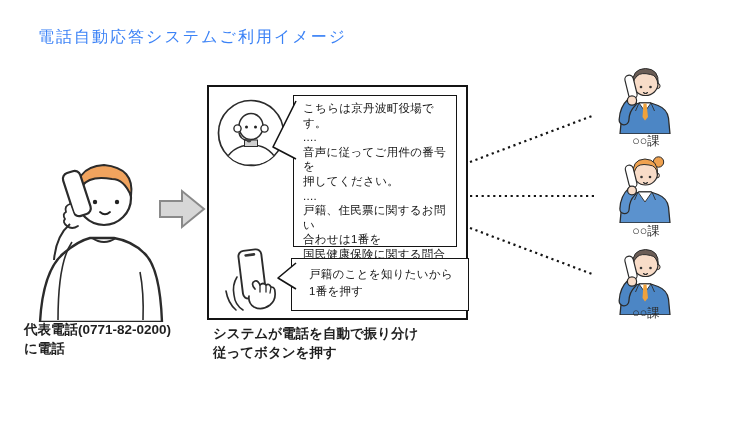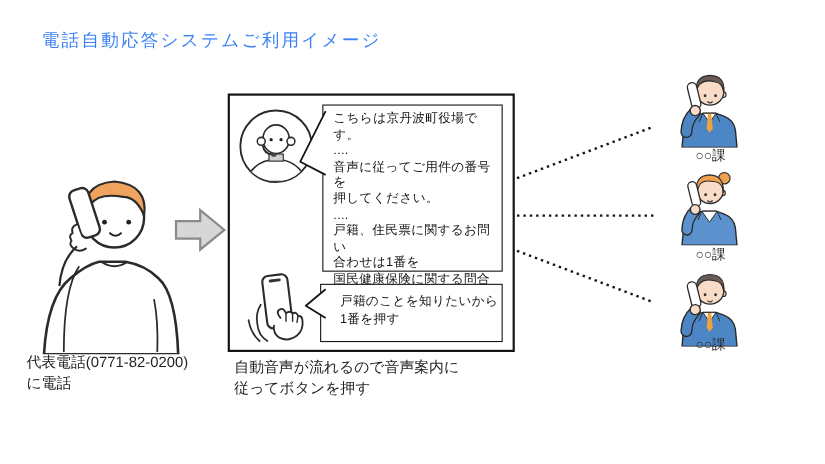--- a/index.html
+++ b/index.html
@@ -3,34 +3,34 @@
 <meta charset="utf-8">
 <style>
   html,body{margin:0;padding:0;background:#fff;}
   #canvas{
     position:relative;width:750px;height:422px;background:#ffffff;overflow:hidden;
     font-family:"Liberation Sans","DejaVu Sans",sans-serif;color:#1f1f1f;
   }
   .abs{position:absolute;}
   .pre{white-space:pre-line;}
   #title{left:38px;top:27px;font-size:16px;letter-spacing:2px;color:#3b82f6;}
-  .caption{font-size:13.5px;line-height:1.42;color:#1f1f1f;}
+  .caption{font-size:13.5px;line-height:1.42;color:#1f1f1f;font-weight:bold;}
   #caller-caption{left:24px;top:320px;}
   #ivr-caption{left:213px;top:324px;}
   #dept-caption{left:486px;top:326px;}
   #ivr-box{
     left:207px;top:85px;width:257px;height:231px;
     border:2px solid #141414;background:#fff;
   }
   .bubble{
     position:absolute;background:#fff;border:1.5px solid #141414;
     font-size:11.5px;line-height:14.6px;letter-spacing:.3px;color:#141414;
   }
   #bubble-announce{left:84px;top:8px;width:151px;height:141px;padding:5px 2px 4px 9px;}
-  #bubble-action{left:82px;top:171px;width:147px;height:39px;padding:7px 0 5px 17px;line-height:17px;}
+  #bubble-action{left:82px;top:171px;width:147px;height:39px;padding:7px 12px 5px 17px;line-height:17px;}
   .tail{position:absolute;}
   #tail1{left:59px;top:10px;}
   #tail2{left:65px;top:172px;}
   .dept-label{width:78px;text-align:center;font-size:12.5px;color:#2a2a2a;}
 </style>
 </head>
 <body>
 
 <div id="canvas">
 
@@ -107,21 +107,21 @@
       <path d="M38,38 L38,45 M44,38 L44,45 M49,40 L48,46" fill="none" stroke="#2b2b2b" stroke-width="1.3" stroke-linecap="round"></path>
     </svg>
 
     <div id="bubble-action" class="bubble pre">戸籍のことを知りたいから
 1番を押す</div>
     <svg id="tail2" class="tail" width="24" height="34" viewBox="0 0 24 34">
       <path d="M22,4 L4,19 L22,30" fill="#fff" stroke="#141414" stroke-width="1.6" stroke-linejoin="round"></path>
     </svg>
   </div>
 
-  <div id="ivr-caption" class="abs caption pre">自動音声が流れるので音声案内に
+  <div id="ivr-caption" class="abs caption pre">システムが電話を自動で振り分け
 従ってボタンを押す</div>
 
   <svg class="abs" style="left:466px;top:105px" width="136" height="180" viewBox="0 0 136 180">
     <line x1="4" y1="57" x2="126" y2="11" stroke="#141414" stroke-width="2.2" stroke-dasharray="2.2 3.6"></line>
     <line x1="4" y1="91" x2="130" y2="91" stroke="#141414" stroke-width="2.2" stroke-dasharray="2.2 3.6"></line>
     <line x1="4" y1="123" x2="126" y2="169" stroke="#141414" stroke-width="2.2" stroke-dasharray="2.2 3.6"></line>
   </svg>
 
   <svg class="abs" style="left:612px;top:62px" width="66" height="72" viewBox="0 0 66 72">
     <path d="M8,72 L9.5,56 Q11,47 20,43.5 L27,41 L39,41 L46,43.5 Q55,47 56.5,56 L58,72 Z" fill="#4C86C5" stroke="#2b2b2b" stroke-width="1.3" stroke-linejoin="round"></path>

